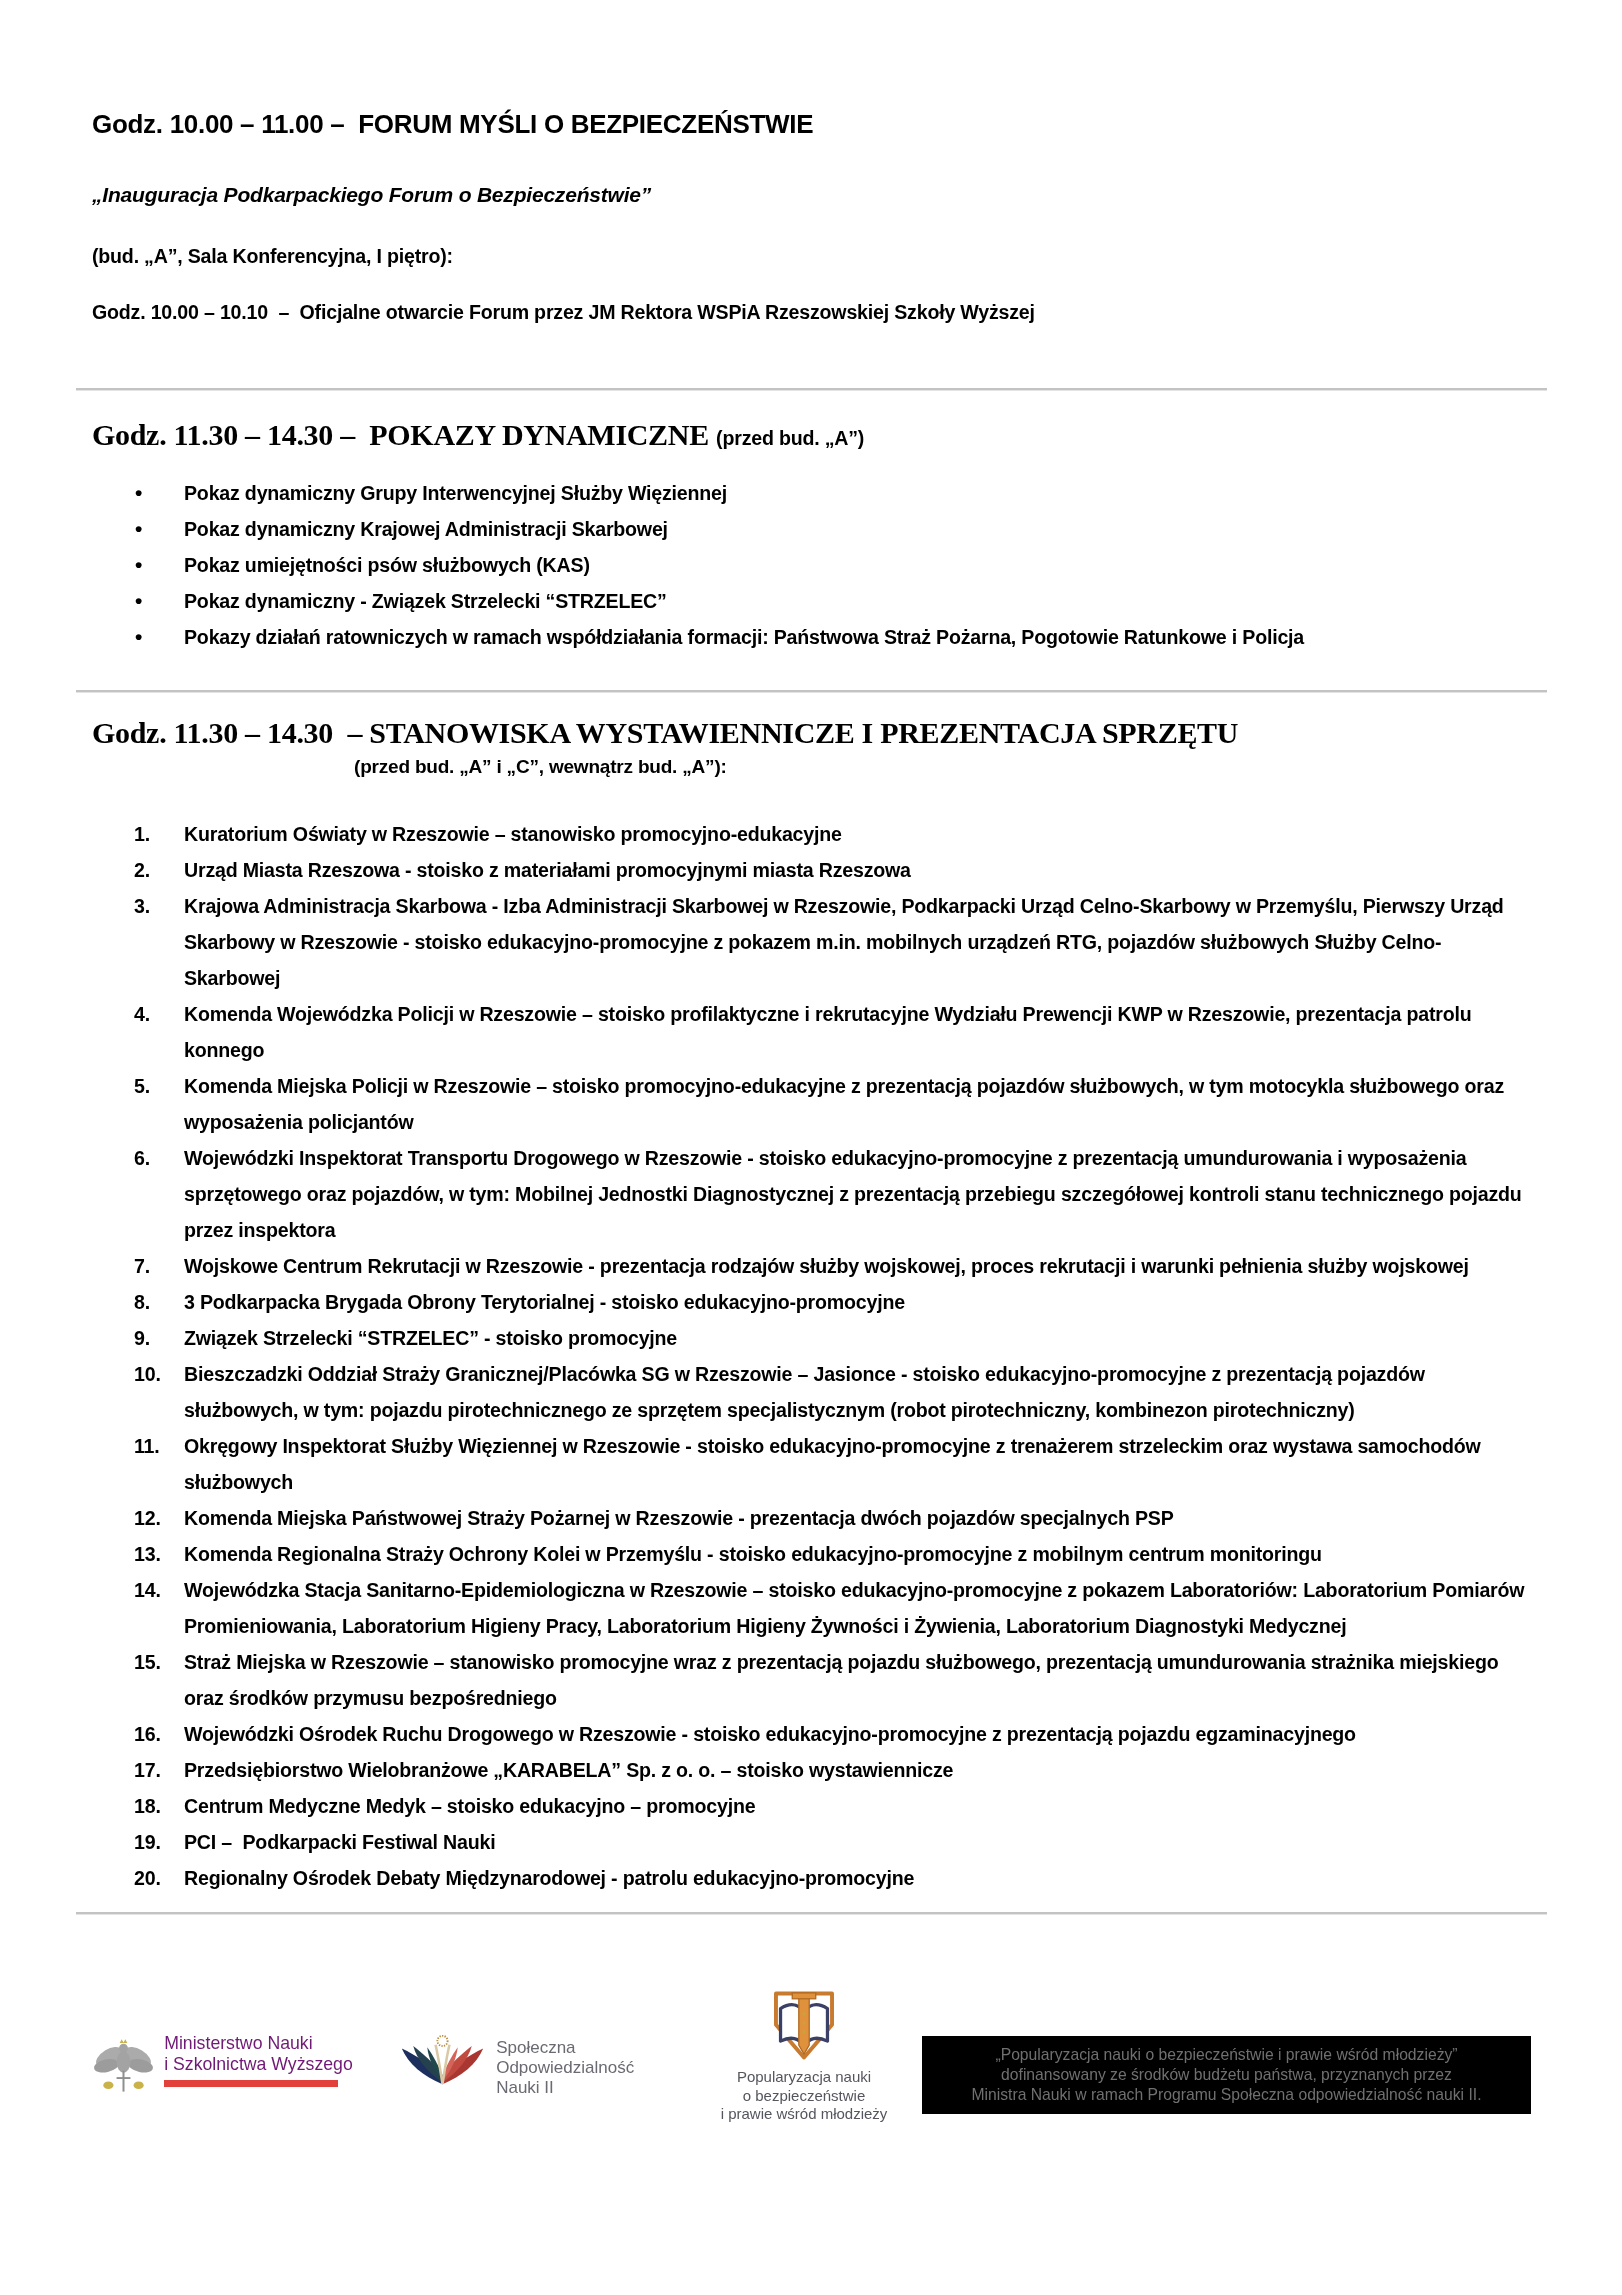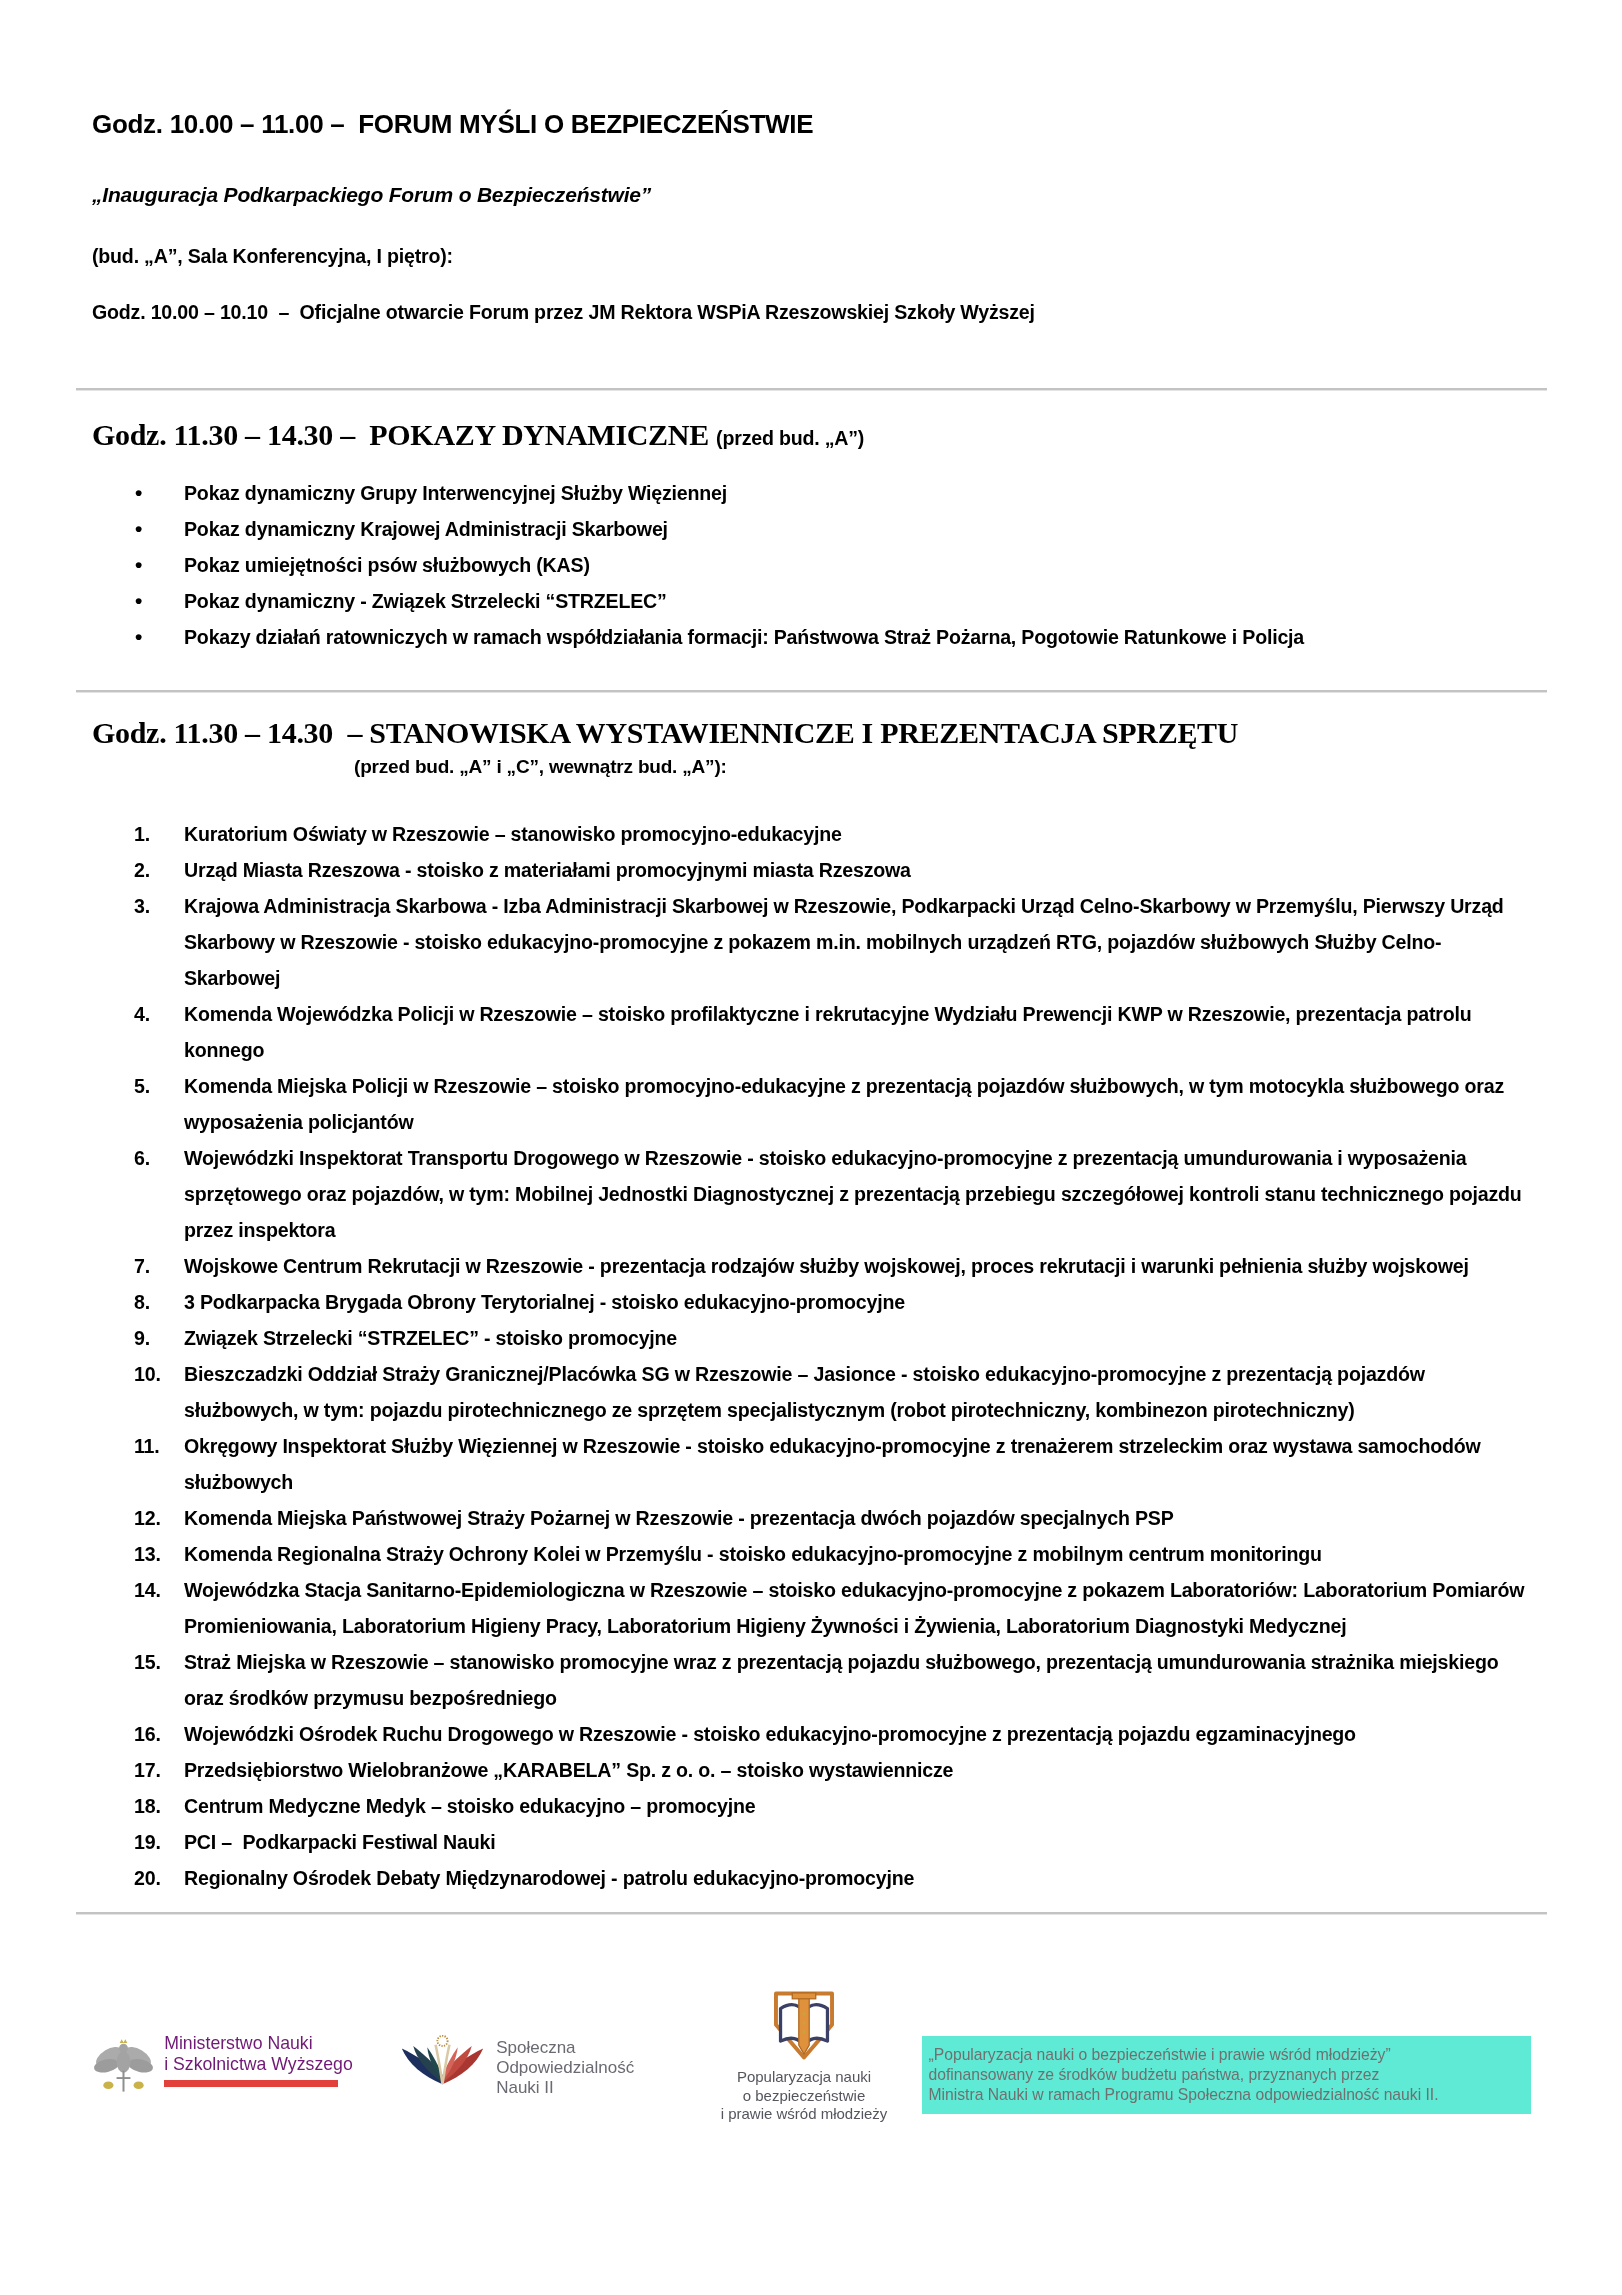--- a/index.html
+++ b/index.html
@@ -25,21 +25,21 @@
   ol.exhibits .num{flex:none;width:50px;margin-left:42px;white-space:pre;}
   ol.exhibits .txt{flex:1;white-space:pre-wrap;}
   footer{margin-top:84px;display:flex;align-items:flex-start;}
   .logo1{display:flex;gap:9.2px;margin-top:34px;width:306px;flex:none;}
   .logo1 .cap{font-size:17.7px;line-height:21px;font-weight:400;color:#701a75;}
   .redbar{margin-top:5.2px;width:174px;height:7.2px;background:#e2403a;}
   .logo2{display:flex;gap:9.2px;margin-top:31px;width:288px;flex:none;align-items:flex-start;}
   .logo2 .cap{font-size:17px;line-height:20px;color:#6a6a72;margin-top:7.9px;}
   .logo3{width:236px;flex:none;text-align:center;margin-top:-9.2px;}
   .logo3 .cap{margin-top:3.9px;font-size:15px;line-height:18.3px;color:#55555f;}
-  .funding{flex:1;margin-top:37px;font-size:15.7px;line-height:20px;color:#707070;background:#5eead4;padding:9.2px 6.5px;}
+  .funding{flex:1;margin-top:37px;font-size:15.7px;line-height:20px;color:#707070;background:#000000;padding:9.2px 6.5px;text-align:center;}
   svg{display:block;}
 </style>
 </head>
 <body>
 
 <div class="page">
 
   <h1>Godz. 10.00 – 11.00 –  FORUM MYŚLI O BEZPIECZEŃSTWIE</h1>
   <p class="subtitle">„Inauguracja Podkarpackiego Forum o Bezpieczeństwie”</p>
   <p class="loc">(bud. „A”, Sala Konferencyjna, I piętro):</p>

